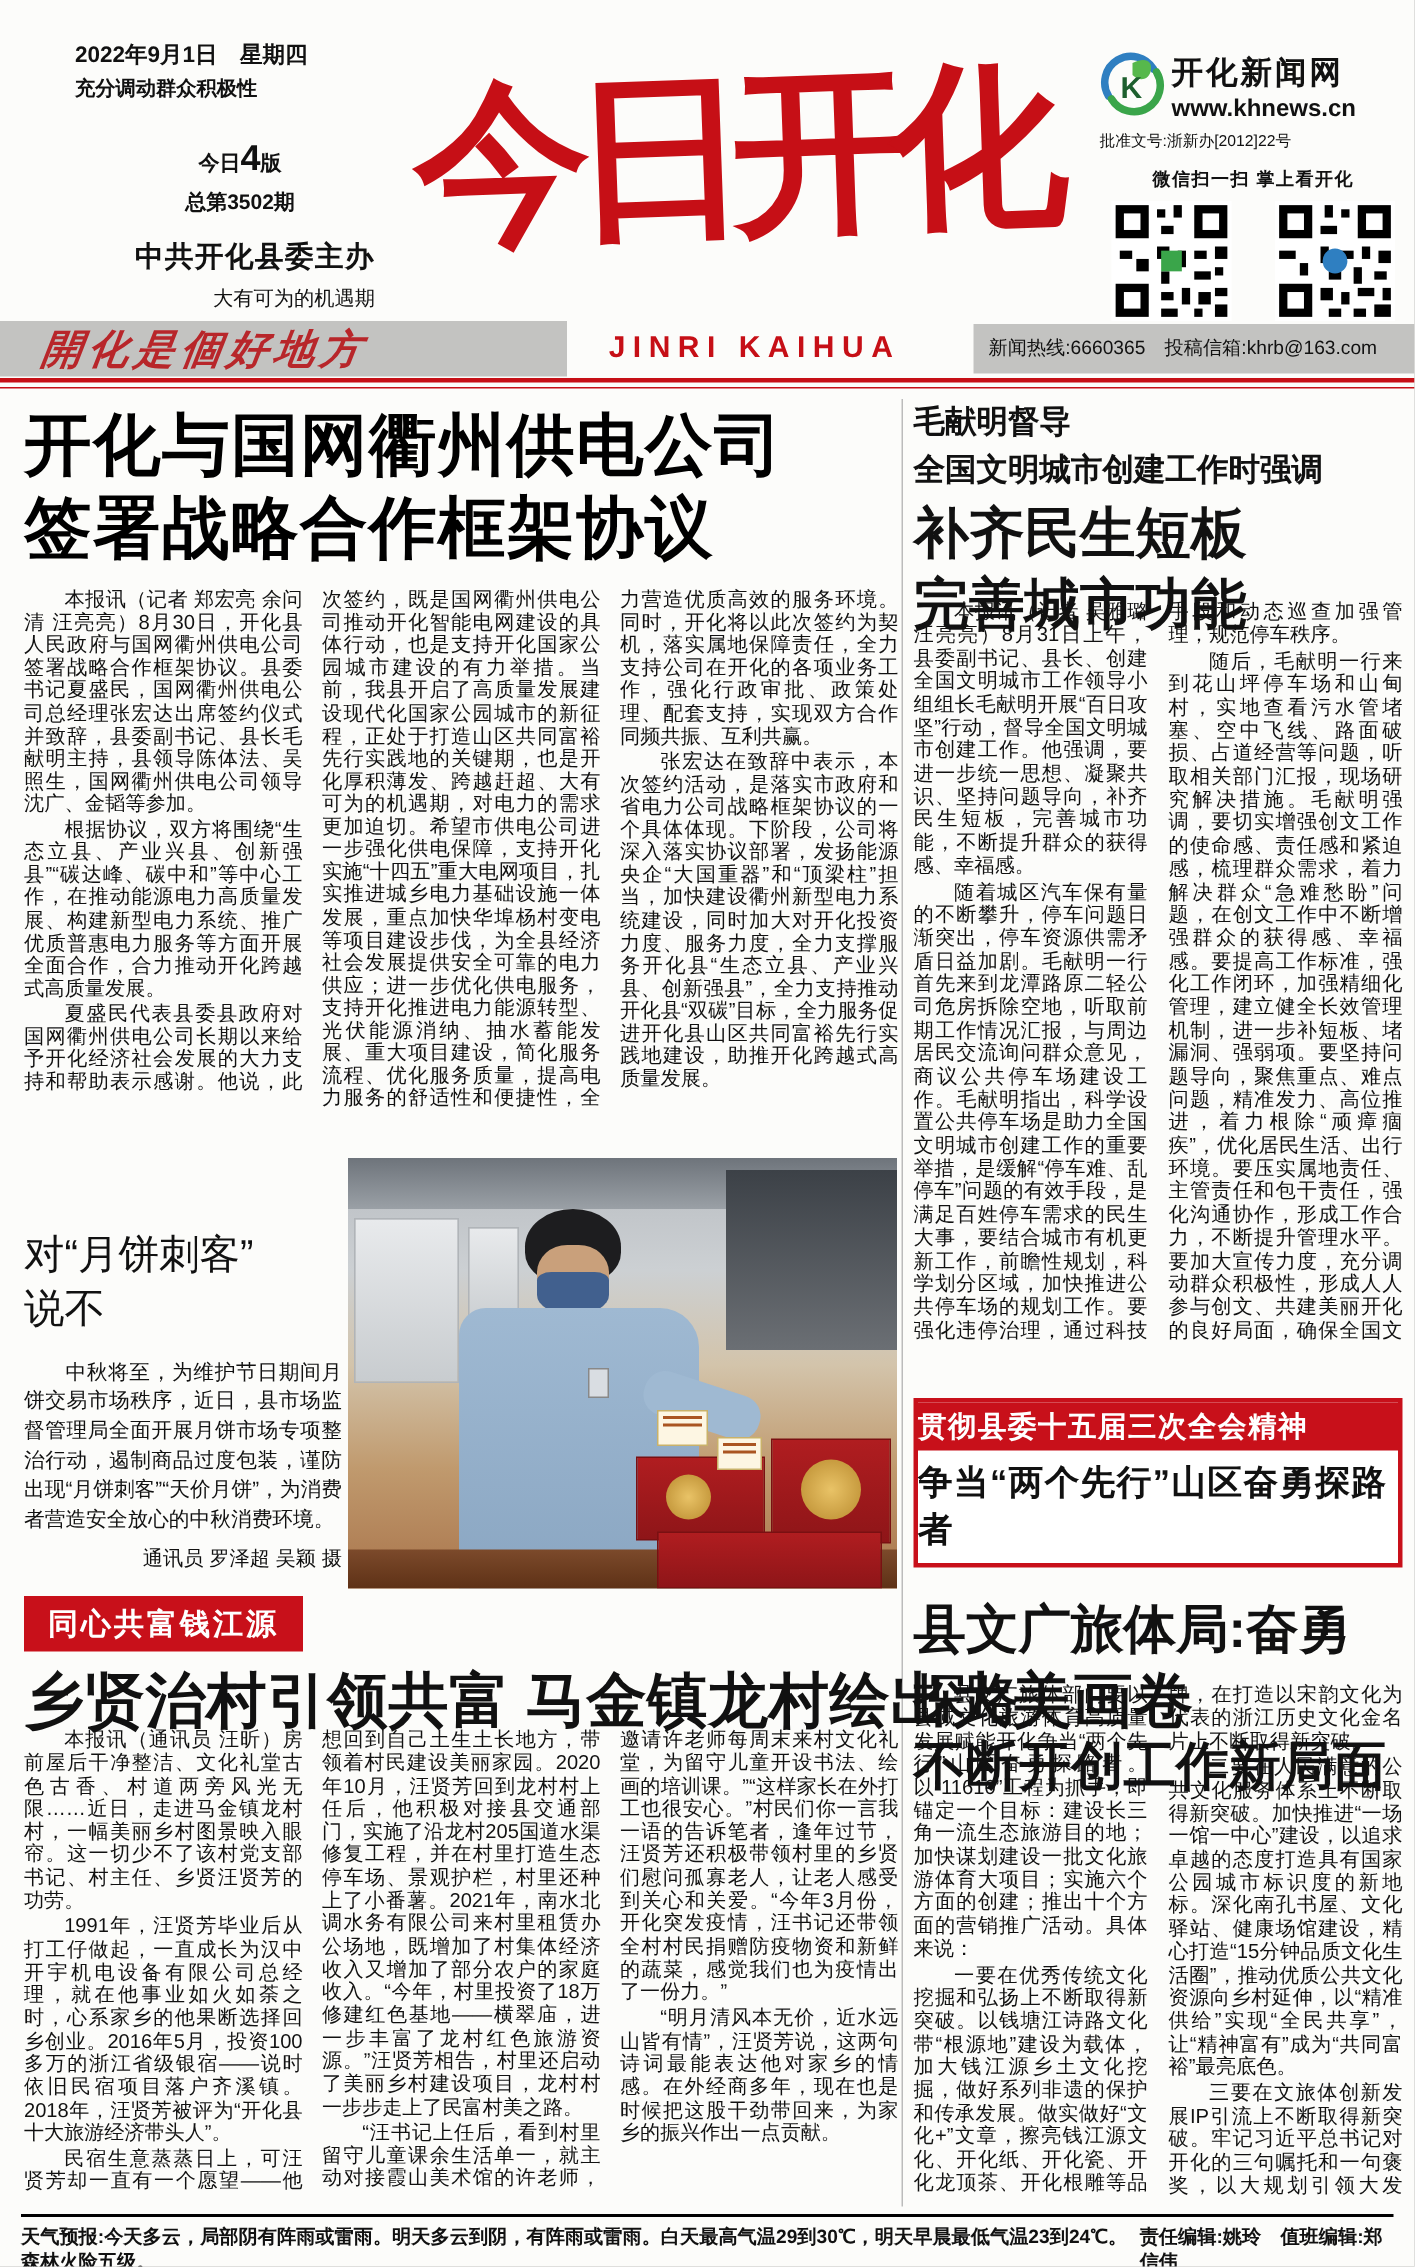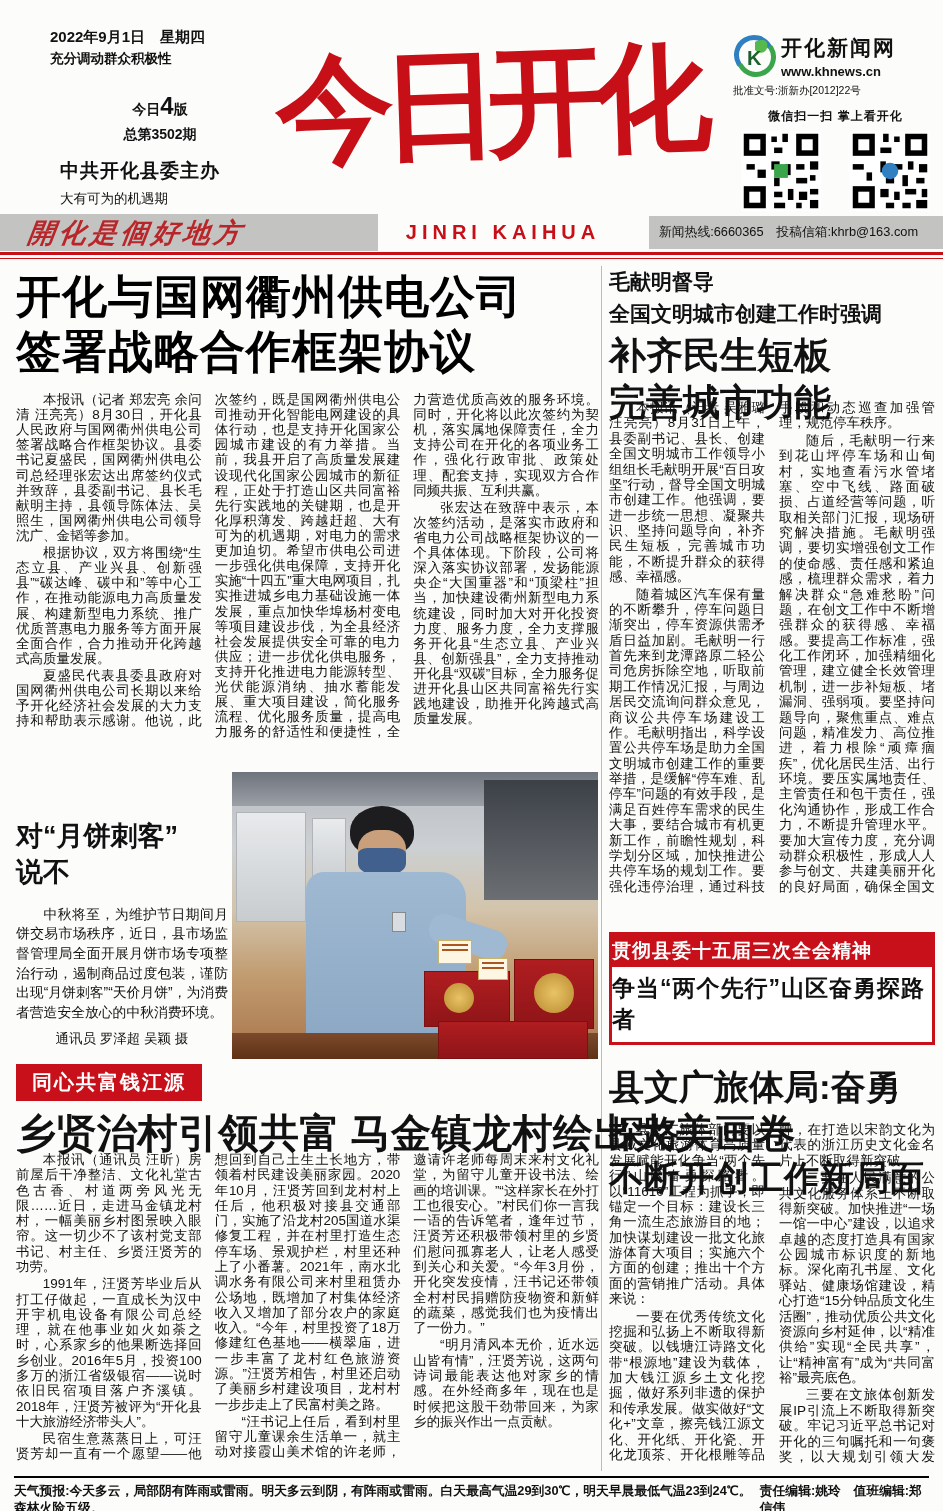--- a/index.html
+++ b/index.html
@@ -4,33 +4,33 @@
 <style>
   * { margin:0; padding:0; box-sizing:border-box; }
   body { background:#888; font-family:"Liberation Sans", sans-serif; }
   .page { position:relative; width:943px; height:1511px; margin:0 auto; background:#fcfcfa; color:#111; overflow:hidden; }
 
   
   .date-block { position:absolute; left:50px; top:26px; width:190px; font-size:15px; font-weight:bold; line-height:1.5; }
   .date-block .lunar { font-size:13.5px; }
   .edition-block { position:absolute; left:80px; top:88px; width:160px; text-align:center; font-size:14px; font-weight:bold; line-height:1.5; }
   .edition-num { font-size:24px; font-weight:900; }
-  .publisher-block { position:absolute; left:60px; top:158px; width:190px; text-align:left; }
+  .publisher-block { position:absolute; left:60px; top:158px; width:190px; text-align:right; }
   .publisher-block .l1 { font-size:19px; font-weight:900; letter-spacing:1px; }
   .publisher-block .l2 { font-size:13.5px; margin-top:6px; }
 
   .masthead-title { position:absolute; left:248px; top:8px; width:480px; height:200px; text-align:center;
     font-family:"DejaVu Serif", serif; font-weight:bold; font-size:118px; line-height:190px;
     color:#c60f16; letter-spacing:-12px; transform:rotate(-2deg); }
 
   .newsnet { position:absolute; left:733px; top:34px; width:205px; }
   .newsnet-head { display:flex; align-items:flex-start; gap:4px; }
   .newsnet-logo { width:44px; height:44px; flex:0 0 auto; }
   .newsnet-name { font-size:21px; font-weight:900; letter-spacing:2px; }
-  .newsnet-url { font-size:13px; font-weight:bold; margin-top:2px; }
+  .newsnet-url { font-size:16px; font-weight:bold; margin-top:2px; }
   .newsnet-license { font-size:10.5px; margin-top:5px; }
   .wechat-tip { font-size:12px; font-weight:bold; text-align:center; margin-top:10px; letter-spacing:1px; }
   .qr-row { display:flex; justify-content:space-between; margin-top:6px; padding:0 4px; }
   .qr-box { width:88px; text-align:center; }
   .qr-box svg { width:80px; height:80px; background:#fff; }
   .qr-label { font-size:13px; font-weight:bold; margin-top:2px; }
 
   .slogan-strip { position:absolute; left:0; top:214px; width:378px; height:37px; background:#c3c3c1;
     display:flex; align-items:center; padding-left:28px; }
   .slogan-text { font-family:"DejaVu Serif", serif; font-style:italic; font-weight:bold; font-size:27px;
@@ -50,23 +50,23 @@
 
   
   .main-headline { position:absolute; left:16px; top:270px; width:583px;
     font-size:45px; font-weight:900; line-height:1.22; letter-spacing:1px; color:#000; }
   .main-body { position:absolute; left:16px; top:392px; width:583px; height:378px; overflow:hidden;
     column-count:3; column-gap:13px; font-size:13.5px; line-height:1.12; }
   .main-body p { margin-bottom:2px; }
 
   
   .mooncake { position:absolute; left:16px; top:818px; width:212px; }
-  .mooncake-h { font-size:27px; font-weight:700; line-height:1.35; }
+  .mooncake-h { font-size:27px; font-weight:400; line-height:1.35; }
   .mooncake-body { margin-top:14px; font-size:13.8px; line-height:1.42; }
-  .mooncake-credit { margin-top:8px; text-align:center; font-size:13.5px; }
+  .mooncake-credit { margin-top:8px; text-align:right; font-size:13.5px; }
 
   
   .photo { position:absolute; left:232px; top:772px; width:366px; height:287px; overflow:hidden;
     background:linear-gradient(180deg,#b8bcc1 0%,#ccd0d3 26%,#d3c4ab 48%,#c09a6e 72%,#a9744b 100%); }
   .ph-ceiling { position:absolute; left:0; top:0; width:100%; height:34px; background:linear-gradient(180deg,#6e747b,#9aa0a6); }
   .ph-shelf { position:absolute; background:linear-gradient(180deg,#e8eaec,#c8cccf); border:1px solid #b0b4b8; }
   .ph-dark-unit { position:absolute; left:252px; top:8px; width:114px; height:120px; background:linear-gradient(180deg,#3c4147,#6b6f74); }
   .ph-hair { position:absolute; left:118px; top:34px; width:64px; height:50px; background:#1d1d1f; border-radius:50% 50% 42% 42%; }
   .ph-face { position:absolute; left:126px; top:58px; width:48px; height:44px; background:#c9a07b; border-radius:42%; }
   .ph-mask { position:absolute; left:126px; top:76px; width:48px; height:28px; background:#41608e; border-radius:20% 20% 45% 45%; }

